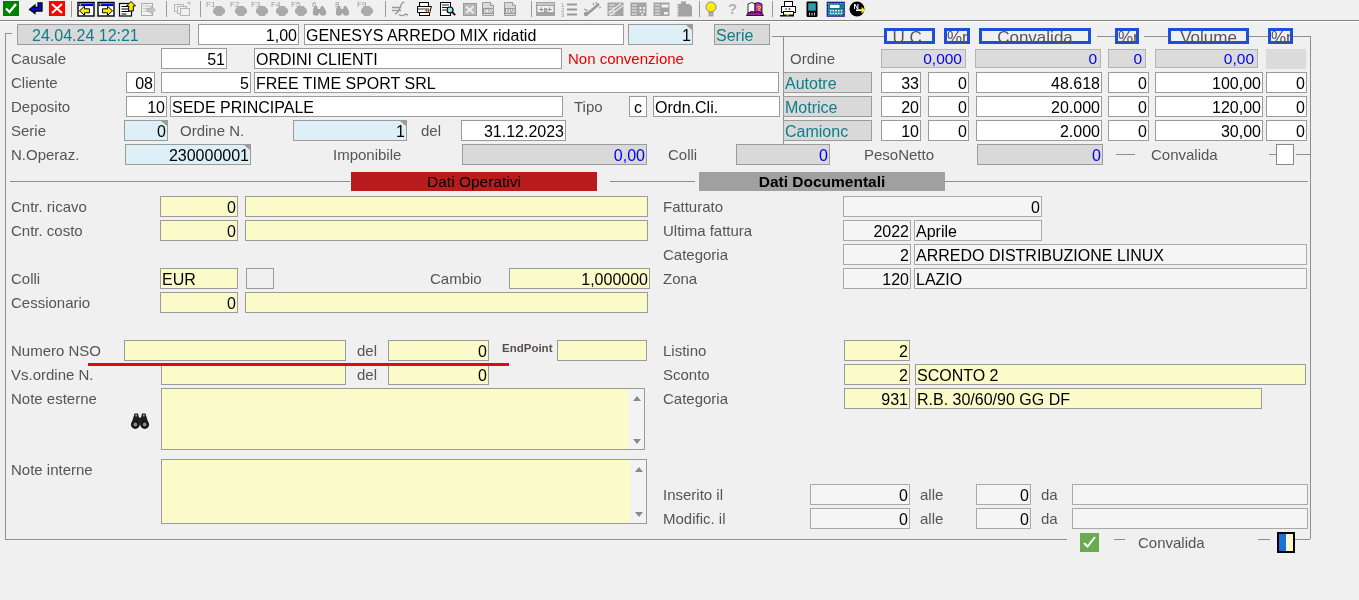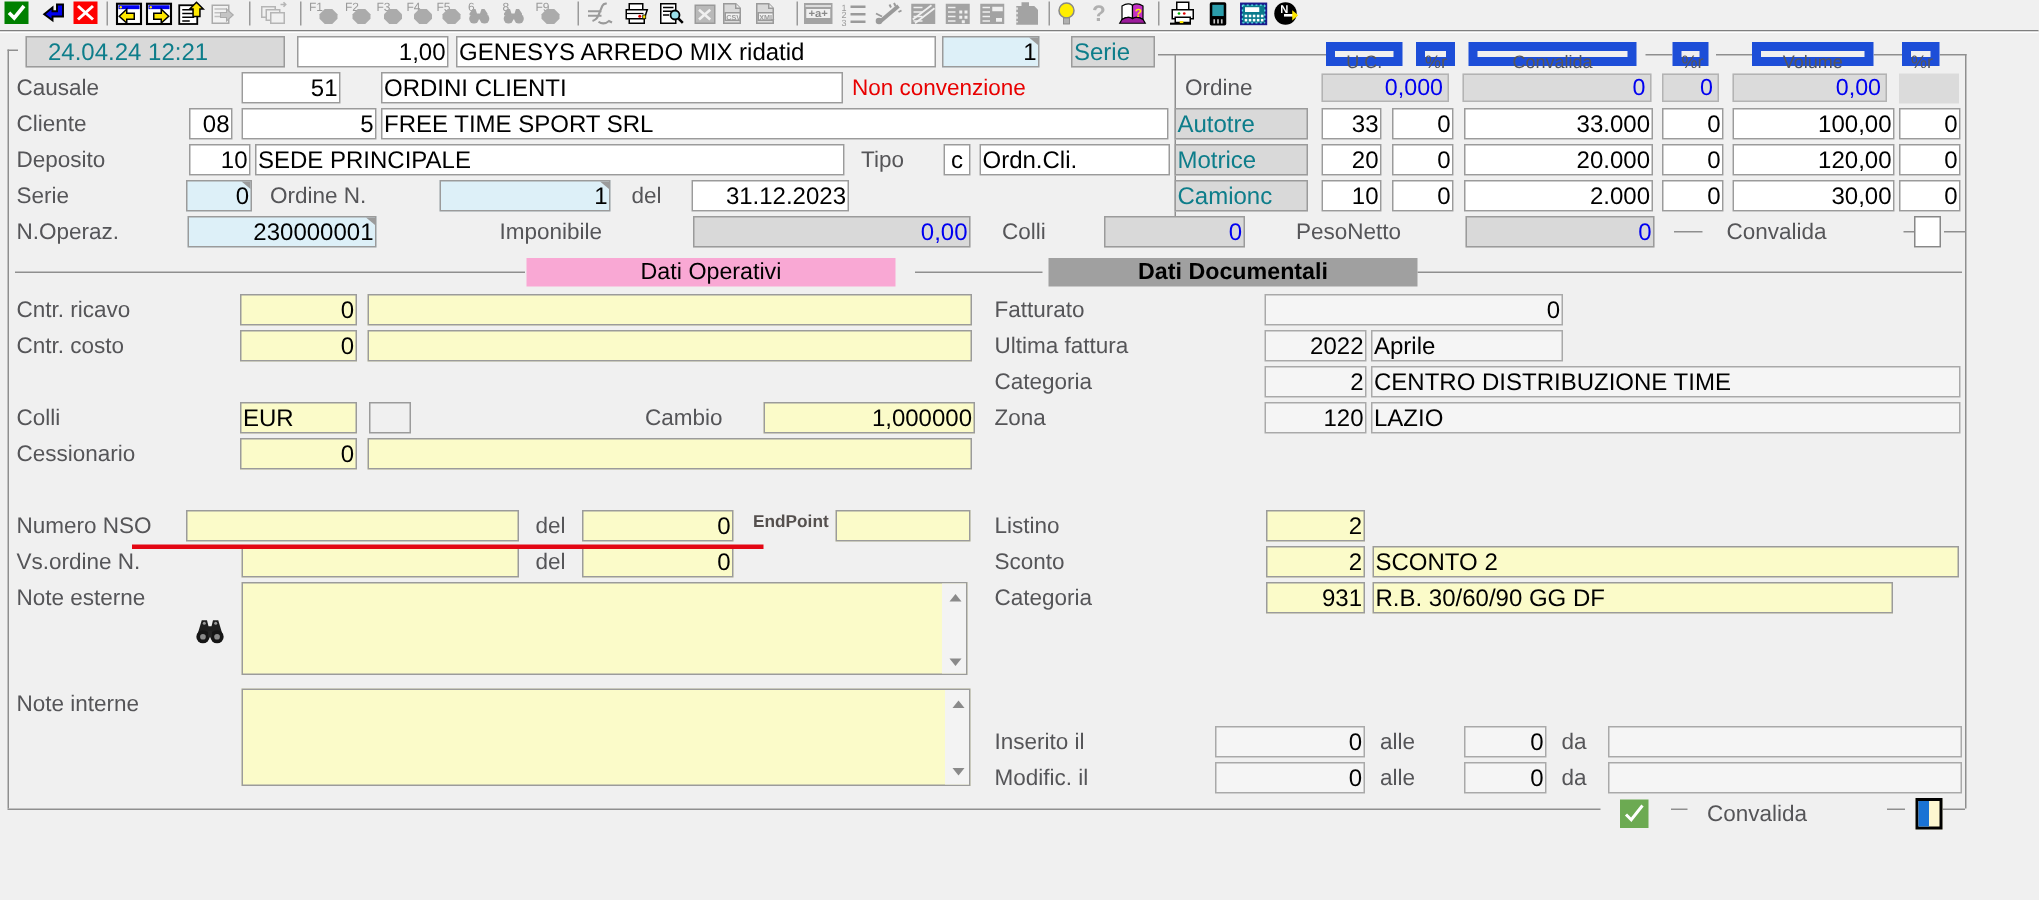--- a/index.html
+++ b/index.html
@@ -8,21 +8,21 @@
 .f{position:absolute;box-sizing:border-box;border:1px solid #9b9b9b;background:#fff;height:21px;line-height:21.5px;padding:0 1px;white-space:nowrap;overflow:hidden;font-size:16px;}
 .r{text-align:right;}
 .y{background:#fbfbc9;}
 .c{background:#ddf0f8;}
 .g{background:#d9d9d9;}
 .w2{background:#f5f5f5;border-color:#a9a9a9;}
 .bl{color:#0000f0;}
 .tl{color:#0d7d8a;}
 .hl{position:absolute;background:#8f8f8f;height:1px;}
 .vl{position:absolute;background:#8f8f8f;width:1px;}
-.hd{position:absolute;box-sizing:border-box;border:6px solid #1d4ed8;background:#f0f0f0;height:16px;line-height:14px;text-align:center;color:#55555a;top:28px;font-size:12px;}
+.hd{position:absolute;box-sizing:border-box;border:3px solid #1d4ed8;background:#f0f0f0;height:16px;line-height:14px;text-align:center;color:#55555a;top:28px;font-size:17px;}
 .og{position:absolute;box-sizing:border-box;border:1px solid #b3b3b3;background:#dbdbdb;height:19px;line-height:17px;padding:0 3px;top:49px;text-align:right;color:#0000f0;}
 </style></head>
 <body>
 
 <div class="ab" id="toolbar" style="left:0;top:0;width:1155px;height:20px;background:#f0f0f0;">
 <svg width="870" height="20" viewBox="0 0 870 20" style="position:absolute;left:0;top:0;">
 
 <rect x="3" y="1" width="16" height="15" fill="#008000"></rect>
 <path d="M6 8.5 L9.5 12 L16 4" stroke="#fff" stroke-width="2.4" fill="none"></path>
 
@@ -247,21 +247,21 @@
 <div class="og" style="left:1155px;width:103px;">0,00</div>
 <div class="og" style="left:1266px;width:40px;border:none;height:20px;"></div>
 
 <div class="lb" style="left:11px;top:72px;">Cliente</div>
 <div class="f r" style="left:126px;top:72px;width:29px;">08</div>
 <div class="f r" style="left:161px;top:72px;width:90px;">5</div>
 <div class="f" style="left:254px;top:72px;width:525px;">FREE TIME SPORT SRL</div>
 <div class="f g tl" style="left:783px;top:72px;width:89px;">Autotre</div>
 <div class="f r" style="left:881px;top:72px;width:40px;">33</div>
 <div class="f r" style="left:928px;top:72px;width:41px;">0</div>
-<div class="f r" style="left:976px;top:72px;width:126px;">33.000</div>
+<div class="f r" style="left:976px;top:72px;width:126px;">48.618</div>
 <div class="f r" style="left:1108px;top:72px;width:41px;">0</div>
 <div class="f r" style="left:1155px;top:72px;width:108px;">100,00</div>
 <div class="f r" style="left:1266px;top:72px;width:41px;">0</div>
 
 <div class="lb" style="left:11px;top:96px;">Deposito</div>
 <div class="f r" style="left:126px;top:96px;width:41px;">10</div>
 <div class="f" style="left:170px;top:96px;width:393px;">SEDE PRINCIPALE</div>
 <div class="lb" style="left:574px;top:96px;">Tipo</div>
 <div class="f" style="left:629px;top:96px;width:18px;text-align:center;padding:0;">c</div>
 <div class="f" style="left:653px;top:96px;width:127px;">Ordn.Cli.</div>
@@ -300,21 +300,21 @@
 <div class="f g bl r" style="left:977px;top:144px;width:126px;">0</div>
 <div class="hl" style="left:1116px;top:154px;width:19px;"></div>
 <div class="lb" style="left:1151px;top:144px;">Convalida</div>
 <div class="hl" style="left:1269px;top:154px;width:7px;"></div>
 <div class="f" style="left:1276px;top:144px;width:18px;padding:0;border-color:#888;"></div>
 <div class="hl" style="left:1296px;top:154px;width:14px;"></div>
 
 <div class="hl" style="left:10px;top:181px;width:340px;"></div>
 <div class="hl" style="left:610px;top:181px;width:85px;"></div>
 <div class="hl" style="left:945px;top:181px;width:363px;"></div>
-<div class="ab" style="left:351px;top:172px;width:246px;height:19px;background:#f9a8d4;color:#000;text-align:center;line-height:19px;font-size:15.5px;">Dati Operativi</div>
+<div class="ab" style="left:351px;top:172px;width:246px;height:19px;background:#b91c1c;color:#000;text-align:center;line-height:19px;font-size:15.5px;">Dati Operativi</div>
 <div class="ab" style="left:699px;top:172px;width:246px;height:19px;background:#a0a0a0;color:#000;text-align:center;line-height:19px;font-weight:bold;font-size:15.5px;">Dati Documentali</div>
 
 <div class="lb" style="left:11px;top:196px;">Cntr. ricavo</div>
 <div class="f y r" style="left:160px;top:196px;width:78px;">0</div>
 <div class="f y" style="left:245px;top:196px;width:403px;"></div>
 <div class="lb" style="left:11px;top:220px;">Cntr. costo</div>
 <div class="f y r" style="left:160px;top:220px;width:78px;">0</div>
 <div class="f y" style="left:245px;top:220px;width:403px;"></div>
 <div class="lb" style="left:11px;top:268px;">Colli</div>
 <div class="f y" style="left:160px;top:268px;width:78px;">EUR</div>
@@ -325,21 +325,21 @@
 <div class="f y r" style="left:160px;top:292px;width:78px;">0</div>
 <div class="f y" style="left:245px;top:292px;width:403px;"></div>
 
 <div class="lb" style="left:663px;top:196px;">Fatturato</div>
 <div class="f w2 r" style="left:843px;top:196px;width:199px;">0</div>
 <div class="lb" style="left:663px;top:220px;text-align:center;">Ultima fattura</div>
 <div class="f w2 r" style="left:843px;top:220px;width:68px;">2022</div>
 <div class="f w2" style="left:914px;top:220px;width:128px;">Aprile</div>
 <div class="lb" style="left:663px;top:244px;">Categoria</div>
 <div class="f w2 r" style="left:843px;top:244px;width:68px;">2</div>
-<div class="f w2" style="left:914px;top:244px;width:393px;">CENTRO DISTRIBUZIONE TIME</div>
+<div class="f w2" style="left:914px;top:244px;width:393px;">ARREDO DISTRIBUZIONE LINUX</div>
 <div class="lb" style="left:663px;top:268px;">Zona</div>
 <div class="f w2 r" style="left:843px;top:268px;width:68px;">120</div>
 <div class="f w2" style="left:914px;top:268px;width:393px;">LAZIO</div>
 
 <div class="lb" style="left:11px;top:340px;">Numero NSO</div>
 <div class="f y" style="left:124px;top:340px;width:222px;"></div>
 <div class="lb" style="left:357px;top:340px;">del</div>
 <div class="f y r" style="left:388px;top:340px;width:101px;">0</div>
 <div class="lb" style="left:502px;top:338px;font-weight:bold;font-size:11.5px;color:#55504e;">EndPoint</div>
 <div class="f y" style="left:557px;top:340px;width:90px;"></div>

